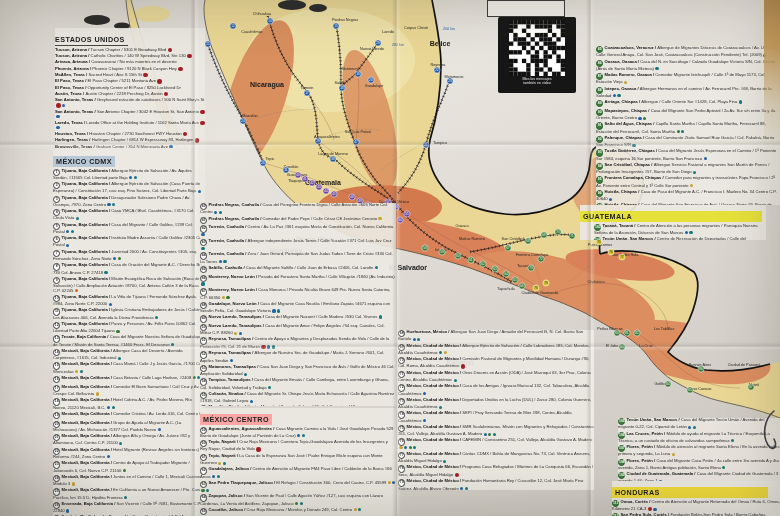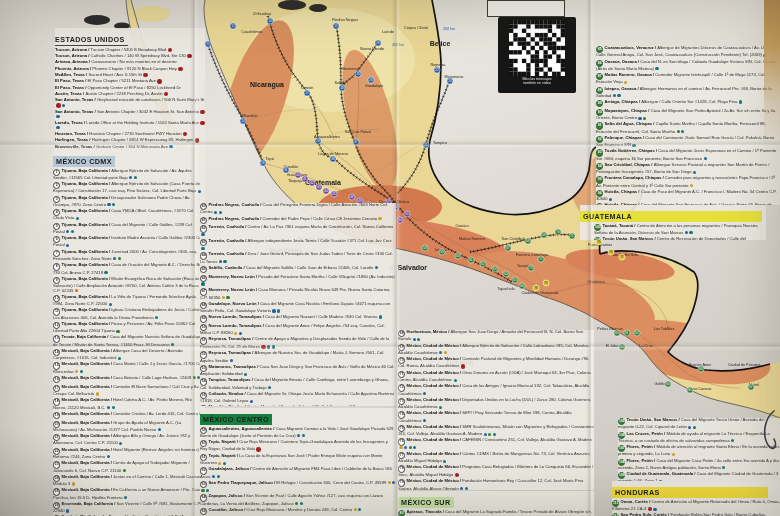--- a/index.html
+++ b/index.html
@@ -378,21 +378,21 @@
         <li><span class="num">51</span><b>Reynosa, Tamaulipas / </b>Centro de Apoyo a Migrantes y Desplazados Senda de Vida / Calle de la Protección #5, Col. 21 de Marzo<span class="dot big" style="background: rgb(163, 31, 36);"></span><span class="dot" style="background: rgb(31, 99, 168);"></span><span class="dot" style="background: rgb(21, 120, 125);"></span></li>
         <li><span class="num">52</span><b>Reynosa, Tamaulipas / </b>Albergue de Nuestra Sra. de Guadalupe / María J. Serrano #601, Col. Aquiles Serdán<span class="dot" style="background: rgb(31, 99, 168);"></span></li>
         <li><span class="num">53</span><b>Matamoros, Tamaulipas / </b>Casa San Juan Diego y San Francisco de Asís / Golfo de México 46 Col. Ampliación Solidaridad<span class="dot" style="background: rgb(21, 120, 125);"></span></li>
         <li><span class="num">54</span><b>Tampico, Tamaulipas / </b>Casa del Migrante Emaús / Calle Camboya, entre Luxemburgo y Ghana, Col. Solidaridad, Voluntad y Trabajo<span class="dot" style="background: rgb(21, 120, 125);"></span></li>
         <li><span class="num">55</span><b>Culiacán, Sinaloa / </b>Casa del Migrante Sr. Obispo Jesús María Echavarría / Calle Agustina Ramírez #1918, Col. Gabriel Leyva<span class="dot" style="background: rgb(31, 99, 168);"></span></li>
         <li><span class="num">56</span><b>Mazatlán, Sinaloa / </b>Centro Misución / Toma de Celaya #66, Col. Francisco Villa<span class="dot" style="background: rgb(21, 120, 125);"></span></li>
       </ul>
   </div>
 
   <div class="col" style="left:200px;top:408px;width:196px;height:108px;">
-    <span class="sec-h" style="background: #15803d;">MÉXICO CENTRO</span>
+    <span class="sec-h" style="background: #fca5a5;">MÉXICO CENTRO</span>
     <ul class="lst">
         <li><span class="num">59</span><b>Aguascalientes, Aguascalientes / </b>Casa Migrante Camino a la Vida / José Guadalupe Posada 529 Barrio de Guadalupe (Junto al Panteón de La Cruz)<span class="dot" style="background: rgb(31, 99, 168);"></span><span class="dot" style="background: rgb(21, 120, 125);"></span></li>
         <li><span class="num">60</span><b>Tepic, Nayarit / </b>Cruz Roja Mexicana / Carretera Tepic-Guadalajara Avenida de los Insurgentes y Rey Nayar, Ciudad de la Vida<span class="dot big" style="background: rgb(163, 31, 36);"></span></li>
         <li><span class="num">61</span><b>Tepic, Nayarit / </b>La Casa de la Esperanza San José / Padre Enrique Micle esquina con Monte Guerrero<span class="dot" style="background: rgb(201, 162, 39);"></span><span class="dot" style="background: rgb(21, 120, 125);"></span></li>
         <li><span class="num">62</span><b>Guadalajara, Jalisco / </b>Centro de Atención al Migrante FM4 Paso Libre / Calderón de la Barca #66 Arcos<span class="dot" style="background: rgb(31, 99, 168);"></span><span class="dot" style="background: rgb(21, 120, 125);"></span></li>
         <li><span class="num">63</span><b>San Pedro Tlaquepaque, Jalisco / </b>El Refugio / Constitución 300, Cerro del Cuatro, C.P. 45599<span class="dot" style="background: rgb(201, 162, 39);"></span><span class="dot" style="background: rgb(31, 99, 168);"></span><span class="dot" style="background: rgb(47, 125, 50);"></span><span class="dot" style="background: rgb(21, 120, 125);"></span></li>
         <li><span class="num">64</span><b>Zapopan, Jalisco / </b>San Vicente de Paul / Calle Agustín Yáñez #127, casi esquina con Lázaro Cárdenas, La Venta del Astillero, Zapopan, Jalisco<span class="dot" style="background: rgb(47, 125, 50);"></span><span class="dot" style="background: rgb(21, 120, 125);"></span></li>
         <li><span class="num">65</span><b>Cocotlán, Jalisco / </b>Cruz Roja Mexicana / Morelos y Donato 249, Col. Centro<span class="dot" style="background: rgb(201, 162, 39);"></span><span class="dot" style="background: rgb(21, 120, 125);"></span></li>
       </ul>
   </div>
@@ -407,26 +407,20 @@
         <li><span class="num">73</span><b>México, Ciudad de México / </b>Deportados Unidos en la Lucha (DUL) / Zarco 280, Colonia Guerrero, Alcaldía Cuauhtémoc<span class="dot" style="background: rgb(21, 120, 125);"></span></li>
         <li><span class="num">74</span><b>México, Ciudad de México / </b>SEPI / Fray Servando Teresa de Mier 198, Centro, Alcaldía Cuauhtémoc<span class="dot" style="background: rgb(31, 99, 168);"></span></li>
         <li><span class="num">75</span><b>México, Ciudad de México / </b>SMR Scalabrinianas, Misión con Migrantes y Refugiados / Constantino 261, Col. Vallejo, Alcaldía Gustavo A. Madero<span class="dot" style="background: rgb(31, 99, 168);"></span><span class="dot" style="background: rgb(47, 125, 50);"></span><span class="dot" style="background: rgb(21, 120, 125);"></span></li>
         <li><span class="num">76</span><b>México, Ciudad de México / </b>CAFEMIN / Constantino 251, Col. Vallejo, Alcaldía Gustavo A. Madero<span class="dot" style="background: rgb(201, 162, 39);"></span><span class="dot" style="background: rgb(31, 99, 168);"></span><span class="dot" style="background: rgb(47, 125, 50);"></span><span class="dot" style="background: rgb(21, 120, 125);"></span></li>
         <li><span class="num">77</span><b>México, Ciudad de México / </b>Cáritas CDMX / Bahía de Mangueiras No. 73, Col. Verónica Anzures, Alcaldía Miguel Hidalgo<span class="dot" style="background: rgb(21, 120, 125);"></span></li>
         <li><span class="num">78</span><b>México, Ciudad de México / </b>Programa Casa Refugiados / Mártires de La Conquista 66, Escandón I Secc, Alcaldía Miguel Hidalgo<span class="dot big" style="background: rgb(163, 31, 36);"></span></li>
         <li><span class="num">79</span><b>México, Ciudad de México / </b>Fundación Humanitaria Rey / Cuscatlán 12, Col. José María Pino Suárez, Alcaldía Álvaro Obregón<span class="dot" style="background: rgb(31, 99, 168);"></span><span class="dot" style="background: rgb(21, 120, 125);"></span></li>
       </ul>
   </div>
 
-  <div class="col" style="left:398px;top:491px;width:196px;height:25px;">
-    <span class="sec-h" style="background: rgb(198, 223, 165);">MÉXICO SUR</span>
-    <ul class="lst">
-        <li><span class="num grn">83</span><b>Apizaco, Tlaxcala / </b>Casa del Migrante La Sagrada Familia / Tesoro Privado de Álvaro Obregón s/n, Col. Ferrocarriles</li>
-      </ul>
-  </div>
 
   <div class="col" style="left:596px;top:46px;width:184px;height:159px;">
     <ul class="lst">
         <li><span class="num grn">85</span><b>Coatzacoalcos, Veracruz / </b>Albergue de Migrantes Diócesis de Coatzacoalcos / Av. Uno esq. Calle General Anaya, Col. San José, Coatzacoalcos (Construcción Pendiente) Tel. (2009)<span class="dot" style="background: rgb(21, 120, 125);"></span></li>
         <li><span class="num grn">86</span><b>Oaxaca, Oaxaca / </b>Casa del N. en Sarcófago / Calzada Guadalupe Victoria S/N, Col. Centro (Atrás de Santa María Mixteca)<span class="dot" style="background: rgb(21, 120, 125);"></span></li>
         <li><span class="num grn">87</span><b>Matías Romero, Oaxaca / </b>Comedor Migrante Ixtehuapilí / Calle 1ª de Mayo 1173, Col. Estación Vieja<span class="dot" style="background: rgb(201, 162, 39);"></span></li>
         <li><span class="num grn">88</span><b>Ixtepec, Oaxaca / </b>Albergue Hermanos en el camino / Av. Ferrocarril Pte. #68, Barrio de la Soledad<span class="dot" style="background: rgb(31, 99, 168);"></span><span class="dot" style="background: rgb(21, 120, 125);"></span></li>
         <li><span class="num grn">89</span><b>Arriaga, Chiapas / </b>Albergue / Calle Oriente Sur #1428, Col. Playa Fina<span class="dot" style="background: rgb(21, 120, 125);"></span></li>
         <li><span class="num grn">90</span><b>Mapastepec, Chiapas / </b>Casa del Migrante San Pedro Apóstol / 2a Av. Sur s/n entre 3a y 4a Oriente, Barrio Centro<span class="dot" style="background: rgb(31, 99, 168);"></span><span class="dot" style="background: rgb(47, 125, 50);"></span></li>
         <li><span class="num grn">91</span><b>Salto del Agua, Chiapas / </b>Capilla Santa Martha / Capilla Santa Martha, Ferrocarril 88, Estación del Ferrocarril, Col. Santa Martha<span class="dot" style="background: rgb(47, 125, 50);"></span><span class="dot" style="background: rgb(21, 120, 125);"></span></li>

